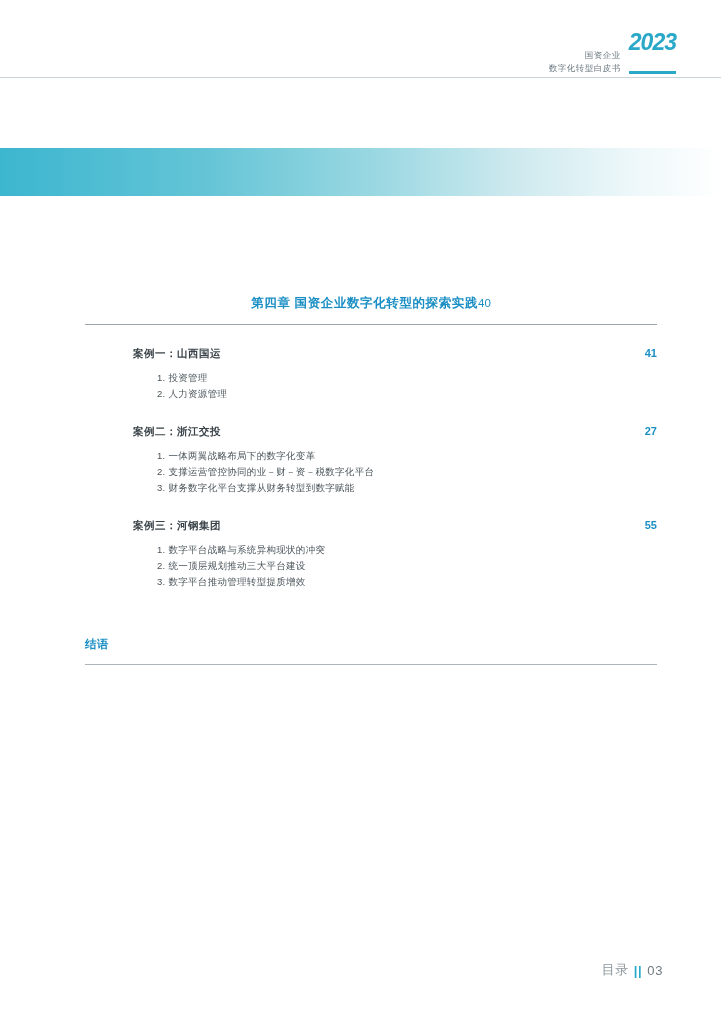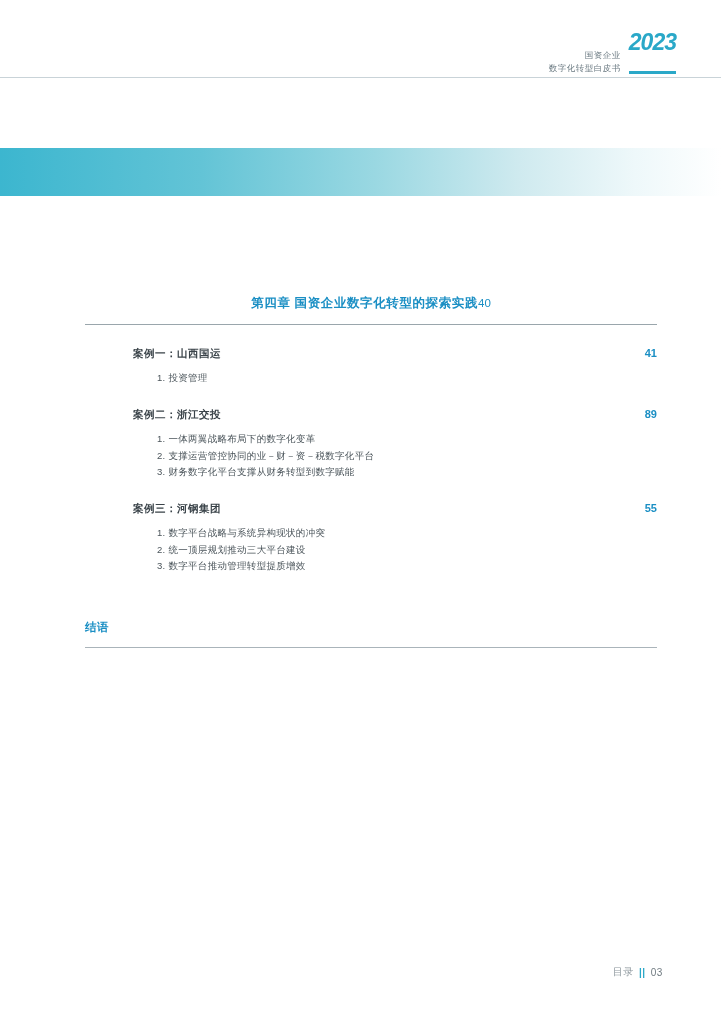--- a/index.html
+++ b/index.html
@@ -162,21 +162,21 @@
   }
 
   
   .footer {
     position: absolute;
     right: 58px;
     bottom: 45px;
     display: flex;
     align-items: center;
     gap: 5px;
-    font-size: 10px;
+    font-size: 13px;
     color: #8d979d;
     letter-spacing: 0.6px;
   }
   .footer-sep {
     color: #2aa8c8;
     font-weight: bold;
   }
   .footer-page {
     color: #6f7a80;
   }
@@ -205,27 +205,28 @@
   </div>
   <div class="rule"></div>
 
   <div class="case-block">
     <div class="case-row">
       <span class="case-title">案例一：山西国运</span>
       <span class="case-page">41</span>
     </div>
     <div class="case-items">
       <div class="case-item">1. 投资管理</div>
+      <div class="case-item">2. 人力资源管理</div>
     </div>
   </div>
 
   <div class="case-block">
     <div class="case-row">
       <span class="case-title">案例二：浙江交投</span>
-      <span class="case-page">89</span>
+      <span class="case-page">27</span>
     </div>
     <div class="case-items">
       <div class="case-item">1. 一体两翼战略布局下的数字化变革</div>
       <div class="case-item">2. 支撑运营管控协同的业－财－资－税数字化平台</div>
       <div class="case-item">3. 财务数字化平台支撑从财务转型到数字赋能</div>
     </div>
   </div>
 
   <div class="case-block">
     <div class="case-row">

